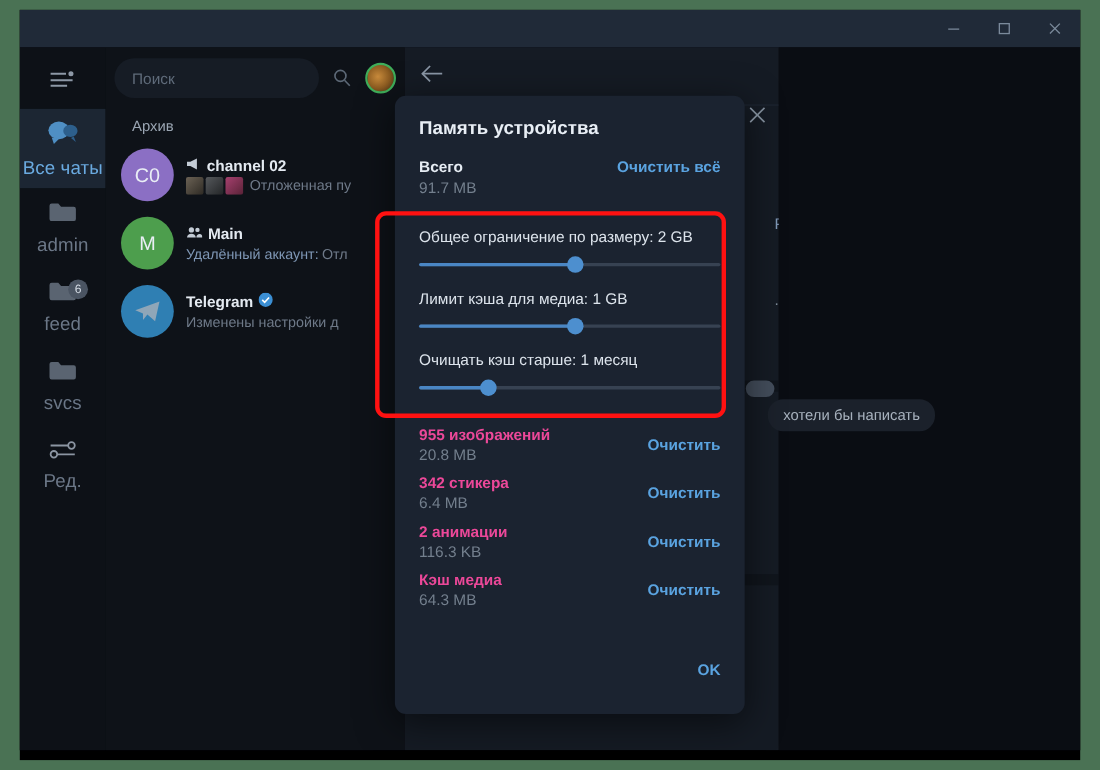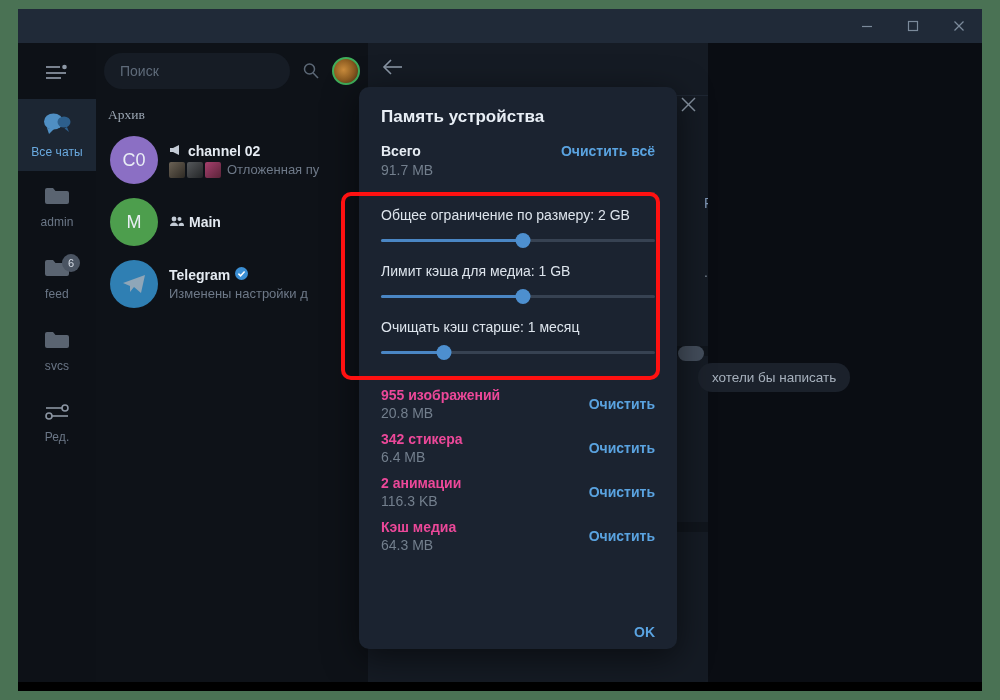--- a/index.html
+++ b/index.html
@@ -59,21 +59,21 @@
   }
   .rail-item {
     height: 72px;
     display: flex; flex-direction: column;
     align-items: center; justify-content: center;
     gap: 4px;
     position: relative;
   }
   .rail-item.active { background: #1c2633; }
   .rail-item .ri-label {
-    font-size: 12px;
+    font-size: 17px;
     color: #6b7787;
     letter-spacing: 0.1px;
   }
   .rail-item.active .ri-label { color: #6aaae0; }
   .rail-badge {
     position: absolute;
     left: 44px; top: 11px;
     min-width: 18px; height: 18px;
     border-radius: 9px;
     background: #4a5462;
@@ -112,24 +112,23 @@
     color: #5c6876;
   }
   .avatar-top {
     width: 28px; height: 28px;
     border-radius: 50%;
     background: radial-gradient(circle at 40% 45%, #c98b3c 0%, #8a5a20 55%, #3a2a12 100%);
     border: 2px solid #3fae5a;
     flex: none;
   }
   .archive-label {
-    padding: 8px 0 6px 12px;
+    padding: 8px 0 6px 24px;
     font-size: 13.5px;
     color: #9aa5b2;
-    font-family: Liberation Serif, serif;
   }
   .chatrow {
     height: 62px;
     display: flex; align-items: center;
     padding: 0 10px 0 14px;
     gap: 11px;
   }
   .av {
     width: 48px; height: 48px; border-radius: 50%;
     flex: none;
@@ -260,21 +259,21 @@
     background: #4d8fcf;
     transform: translateX(-50%);
   }
   .item-row {
     display: flex; align-items: center; justify-content: space-between;
     padding: 10px 22px 0 22px;
   }
   .item-name { font-size: 14px; font-weight: bold; color: #ec4899; }
   .item-size { font-size: 14px; color: #737f8d; margin-top: 2px; }
   .ok-row {
-    position: absolute; right: 22px; bottom: 8px;
+    position: absolute; right: 22px; bottom: 30px;
   }
 
   
   .redbox {
     position: absolute;
     left: 341px; top: 192px;
     width: 319px; height: 188px;
     border: 4px solid #ff1111;
     border-radius: 10px;
     pointer-events: none;
@@ -414,20 +413,24 @@
             <span>
               <svg width="15" height="12" viewBox="0 0 15 12">
                 <circle cx="5" cy="4" r="2.4" fill="#c3cbd5"></circle>
                 <circle cx="10.5" cy="4" r="2" fill="#c3cbd5"></circle>
                 <path d="M1 11c0-2.4 1.8-3.6 4-3.6s4 1.2 4 3.6z" fill="#c3cbd5"></path>
                 <path d="M9.5 11c0-2 1.2-3.2 3-3.2s2.5 1.2 2.5 3.2z" fill="#c3cbd5"></path>
               </svg>
             </span>
             <span>Main</span>
           </div>
+          <div class="chat-sub">
+            <span class="lead">Удалённый аккаунт:</span>
+            <span>Отл</span>
+          </div>
         </div>
       </div>
 
       <div class="chatrow">
         <div class="av tg">
           <svg width="26" height="22" viewBox="0 0 26 22">
               <path d="M2 10 L24 2 L20 20 L13 14 L9 19 L9 13 Z" fill="#8fa6b8"></path>
             </svg>
         </div>
         <div class="chat-text">

